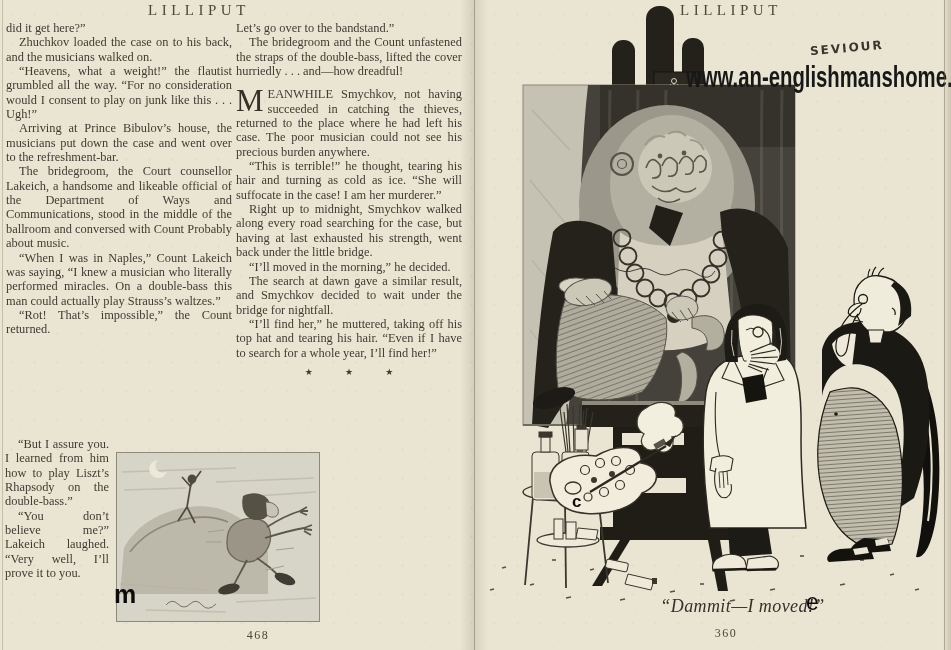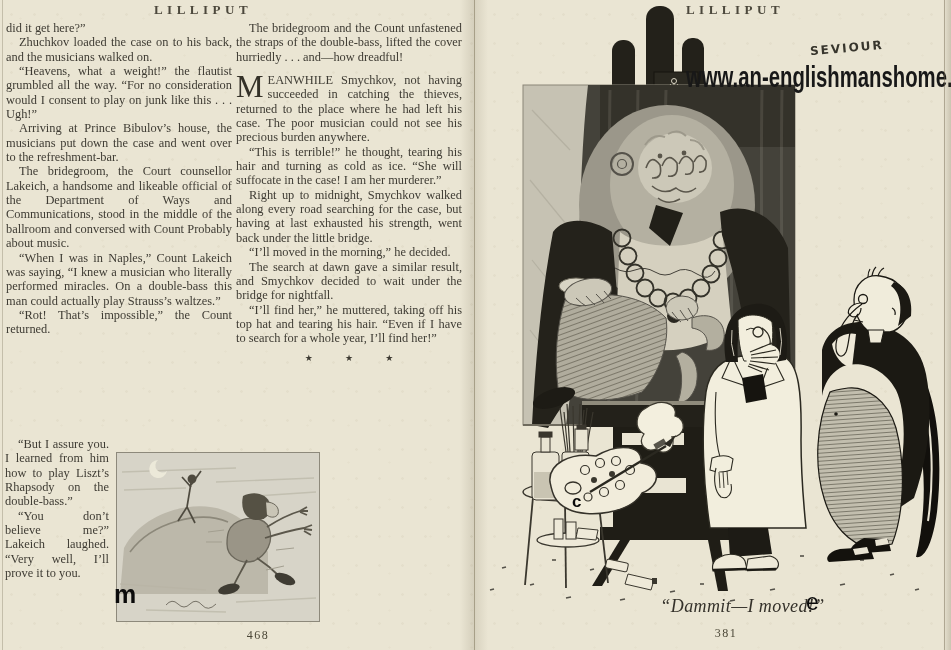--- a/index.html
+++ b/index.html
@@ -13,22 +13,22 @@
     font-family:"Liberation Serif", serif;
   }
   .col{position:absolute;text-align:justify;color:#3e3b33;
        font-size:12.4px;line-height:14.35px;}
   .para{margin:0;text-indent:13px;}
   .para.first{text-indent:0;}
   .dropcap{float:left;font-size:31px;line-height:25px;padding:1px 4px 0 0;color:#343128;}
   .gap{margin-top:9px;}
   .stars{margin-top:5px;text-align:center;font-size:9px;letter-spacing:15px;
          color:#3e3b33;text-indent:15px;}
-  .runhead{position:absolute;top:2px;width:110px;text-align:center;
-           font-size:13px;font-weight:bold;letter-spacing:4.5px;color:#4c483c;}
+  .runhead{position:absolute;top:2px;width:110px;text-align:left;
+           font-size:15px;font-weight:normal;letter-spacing:4.5px;color:#4c483c;}
   #head-left{left:148px;}
   #head-right{left:680px;}
   .pageno{position:absolute;width:44px;text-align:center;font-size:12px;
           letter-spacing:1.5px;color:#4a4636;}
   #pn-left{left:236px;top:628px;}
   #pn-right{left:704px;top:626px;}
   #sketch{position:absolute;left:116px;top:452px;width:204px;height:170px;}
   #cartoon{position:absolute;left:470px;top:0;width:481px;height:650px;}
   #watermark{position:absolute;left:686px;top:61px;white-space:nowrap;
              font-family:"Liberation Sans",sans-serif;font-size:29px;font-weight:600;
@@ -68,20 +68,21 @@
     <p class="para">“When I was in Naples,” Count Lakeich was saying, “I knew a musician who literally performed miracles.  On a double-bass this man could actually play Strauss’s waltzes.”</p>
     <p class="para">“Rot!  That’s impossible,” the Count returned.</p>
   </div>
 
   <div class="col" id="col1n" style="left:5px;top:437px;width:104px;">
     <p class="para">“But I assure you.  I learned from him how to play Liszt’s Rhapsody on the double-bass.”</p>
     <p class="para">“You don’t believe me?”  Lakeich laughed. “Very well, I’ll prove it to you.</p>
   </div>
 
   <div class="col" id="col2w" style="left:236px;top:21px;width:226px;">
+    <p class="para first">Let’s go over to the bandstand.”</p>
     <p class="para">The bridegroom and the Count unfastened the straps of the double-bass, lifted the cover hurriedly . . . and—how dreadful!</p>
     <p class="para first gap">
       <span class="dropcap">M</span><span>EANWHILE Smychkov, not having succeeded in catching the thieves, returned to the place where he had left his case. The poor musician could not see his precious burden anywhere.</span>
     </p>
     <p class="para">“This is terrible!” he thought, tearing his hair and turning as cold as ice.  “She will suffocate in the case! I am her murderer.”</p>
     <p class="para">Right up to midnight, Smychkov walked along every road searching for the case, but having at last exhausted his strength, went back under the little bridge.</p>
     <p class="para">“I’ll moved in the morning,” he decided.</p>
     <p class="para">The search at dawn gave a similar result, and Smychkov decided to wait under the bridge for nightfall.</p>
     <p class="para">“I’ll find her,” he muttered, taking off his top hat and tearing his hair. “Even if I have to search for a whole year, I’ll find her!”</p>
     <div class="stars">★ ★ ★</div>
@@ -372,21 +373,21 @@
       <path d="M383,549 l14,-2 l2,6 l-14,2 z" fill="#e9e4d3"></path>
       <path d="M405,540 l12,-2 l2,6 l-13,2 z" fill="#e9e4d3"></path>
     </g>
   </svg>
 
   <div id="watermark">www.an-englishmanshome.co.uk</div>
   <div id="seviour">SEVIOUR</div>
   <div id="caption">“Dammit—I moved!”</div>
 
   <div class="pageno" id="pn-left">468</div>
-  <div class="pageno" id="pn-right">381</div>
+  <div class="pageno" id="pn-right">360</div>
 
   <div class="marker" id="marker-m">m</div>
   <div class="marker" id="marker-c">c</div>
   <div class="marker" id="marker-e">e</div>
 
   <div class="gutter"></div>
   <div class="gutter-line"></div>
   <div class="edge-right"></div>
   <div class="edge-right-line"></div>
   <div class="edge-left-line"></div>

